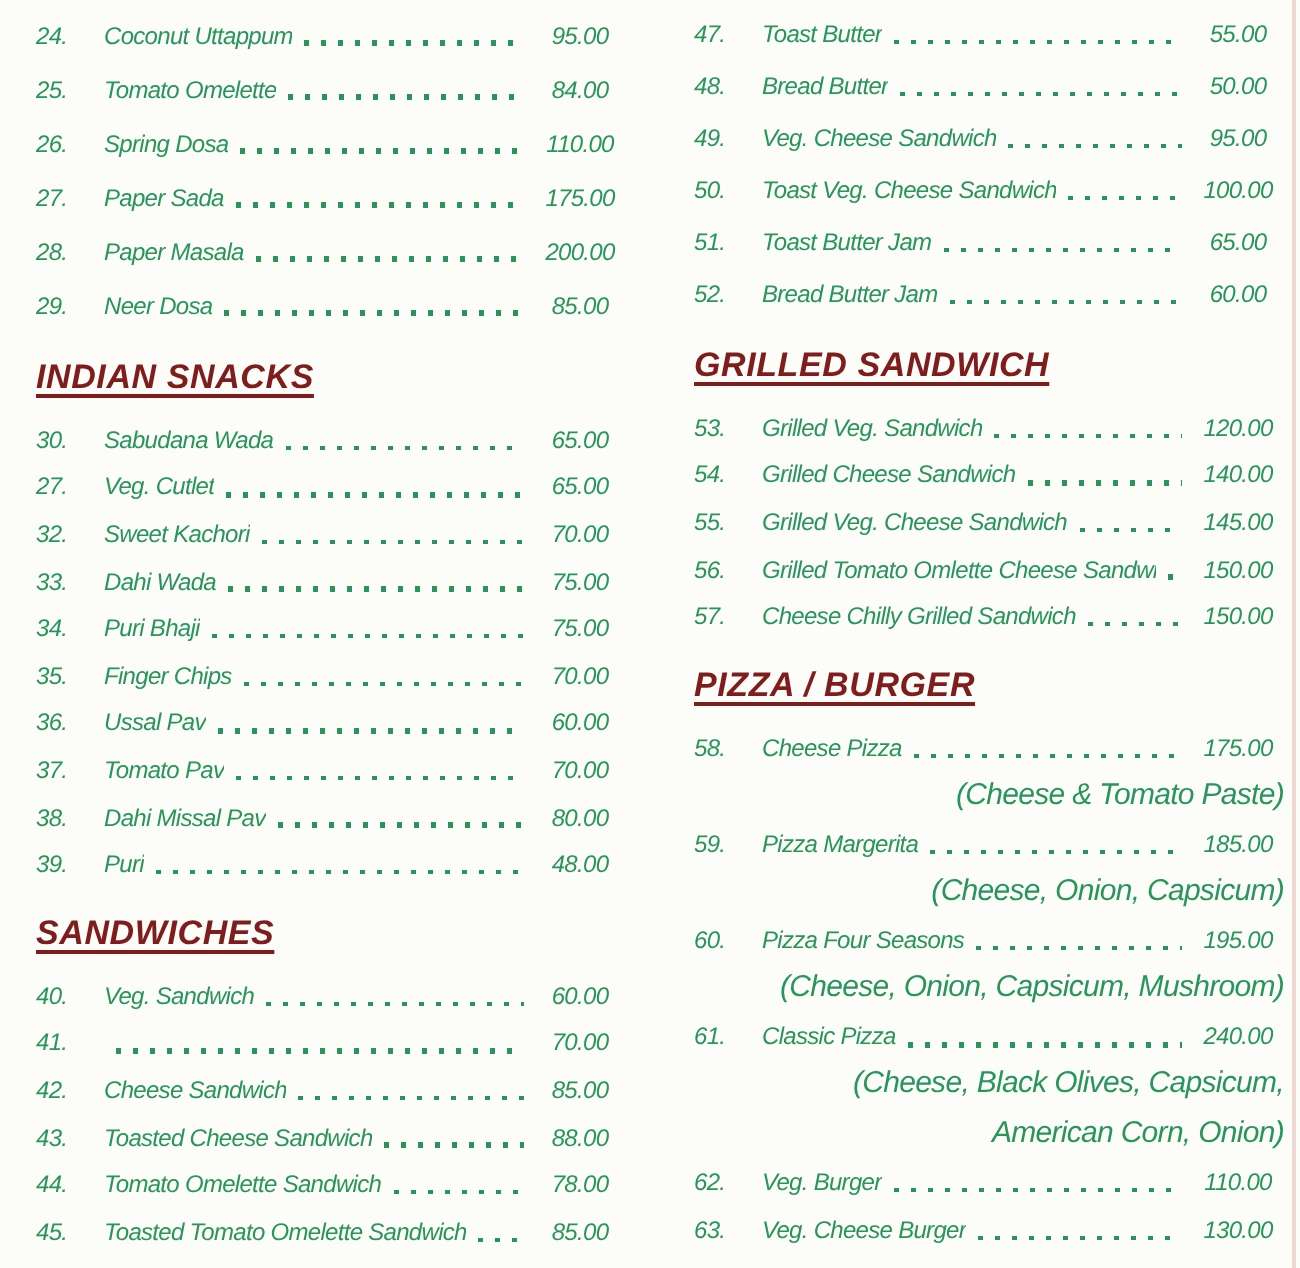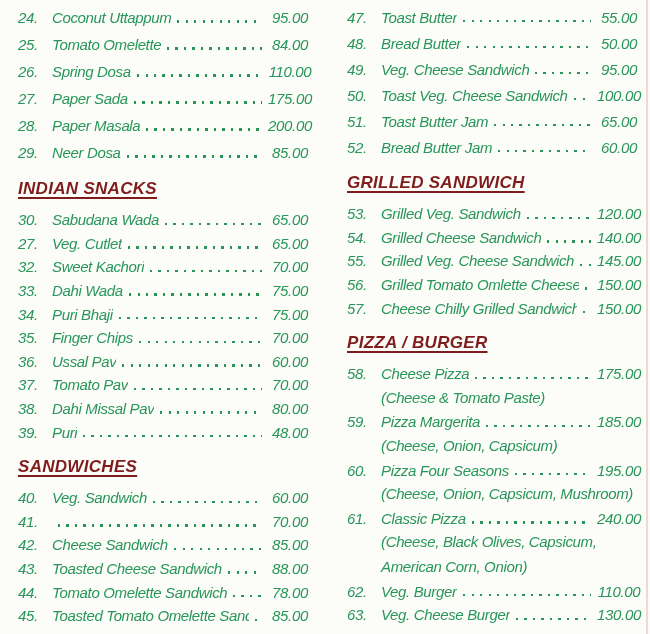--- a/index.html
+++ b/index.html
@@ -29,21 +29,21 @@
     text-decoration-thickness:2px;
     text-underline-offset:3px;
     margin:12px 0 8px 0;
     line-height:22px;
     color:#7f1d1d;
   }
   .row{
     display:flex;
     align-items:center;
     height:23.6px;
-    font-size:15px;
+    font-size:12px;
     letter-spacing:-0.35px;
     white-space:nowrap;
   }
   .column-left .section:first-child .row{height:27px;}
   .column-right .section:first-child .row{height:26px;}
   .num{flex:0 0 34px;}
   .name{flex:0 1 auto;overflow:hidden;font-style:italic;}
   .leader{
     flex:1 1 8px;
     min-width:5px;
@@ -54,20 +54,21 @@
     background-image:repeating-linear-gradient(to right,#28965a 0 2.4px,transparent 2.4px 8.5px);
   }
   .price{flex:0 0 46px;text-align:center;}
   .desc{
     height:24.6px;
     line-height:24.6px;
     font-size:15px;
     letter-spacing:-0.35px;
     padding-left:34px;
     white-space:nowrap;
+    text-align:right;
   }
   .scan-edge-right{
     position:absolute;top:0;right:2px;width:2px;height:634px;
     background:#ecc9c6;opacity:.7;
   }
 </style>
 </head>
 <body>
 
 <div class="page">

